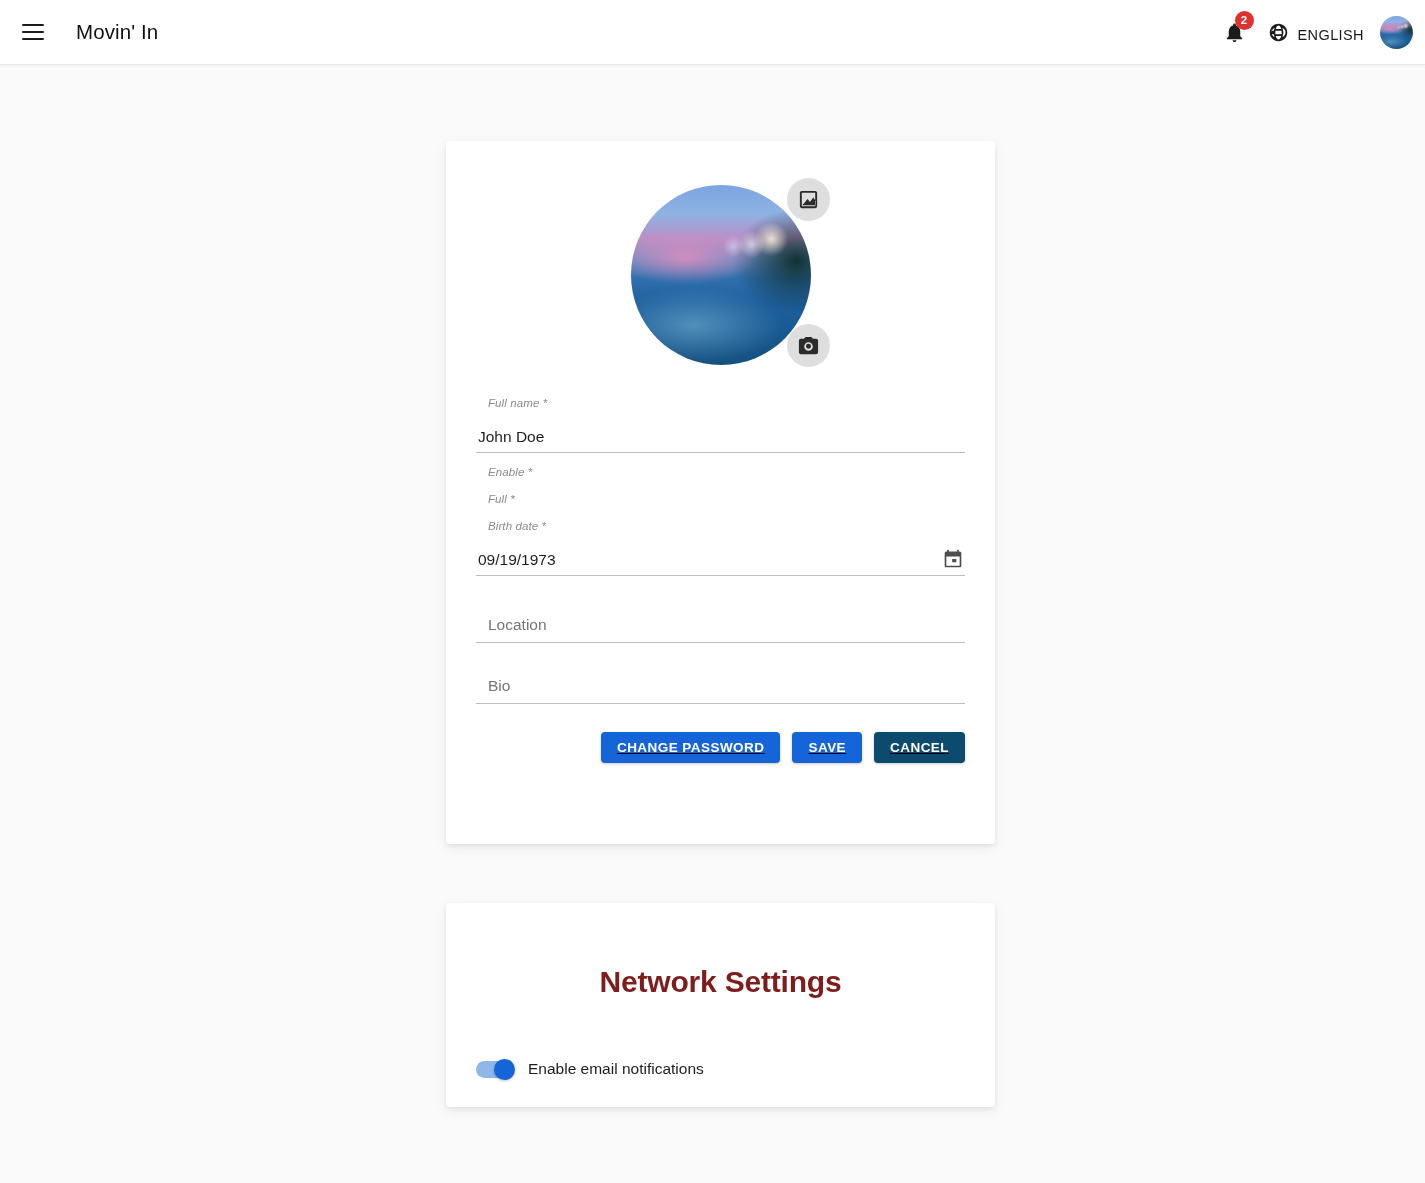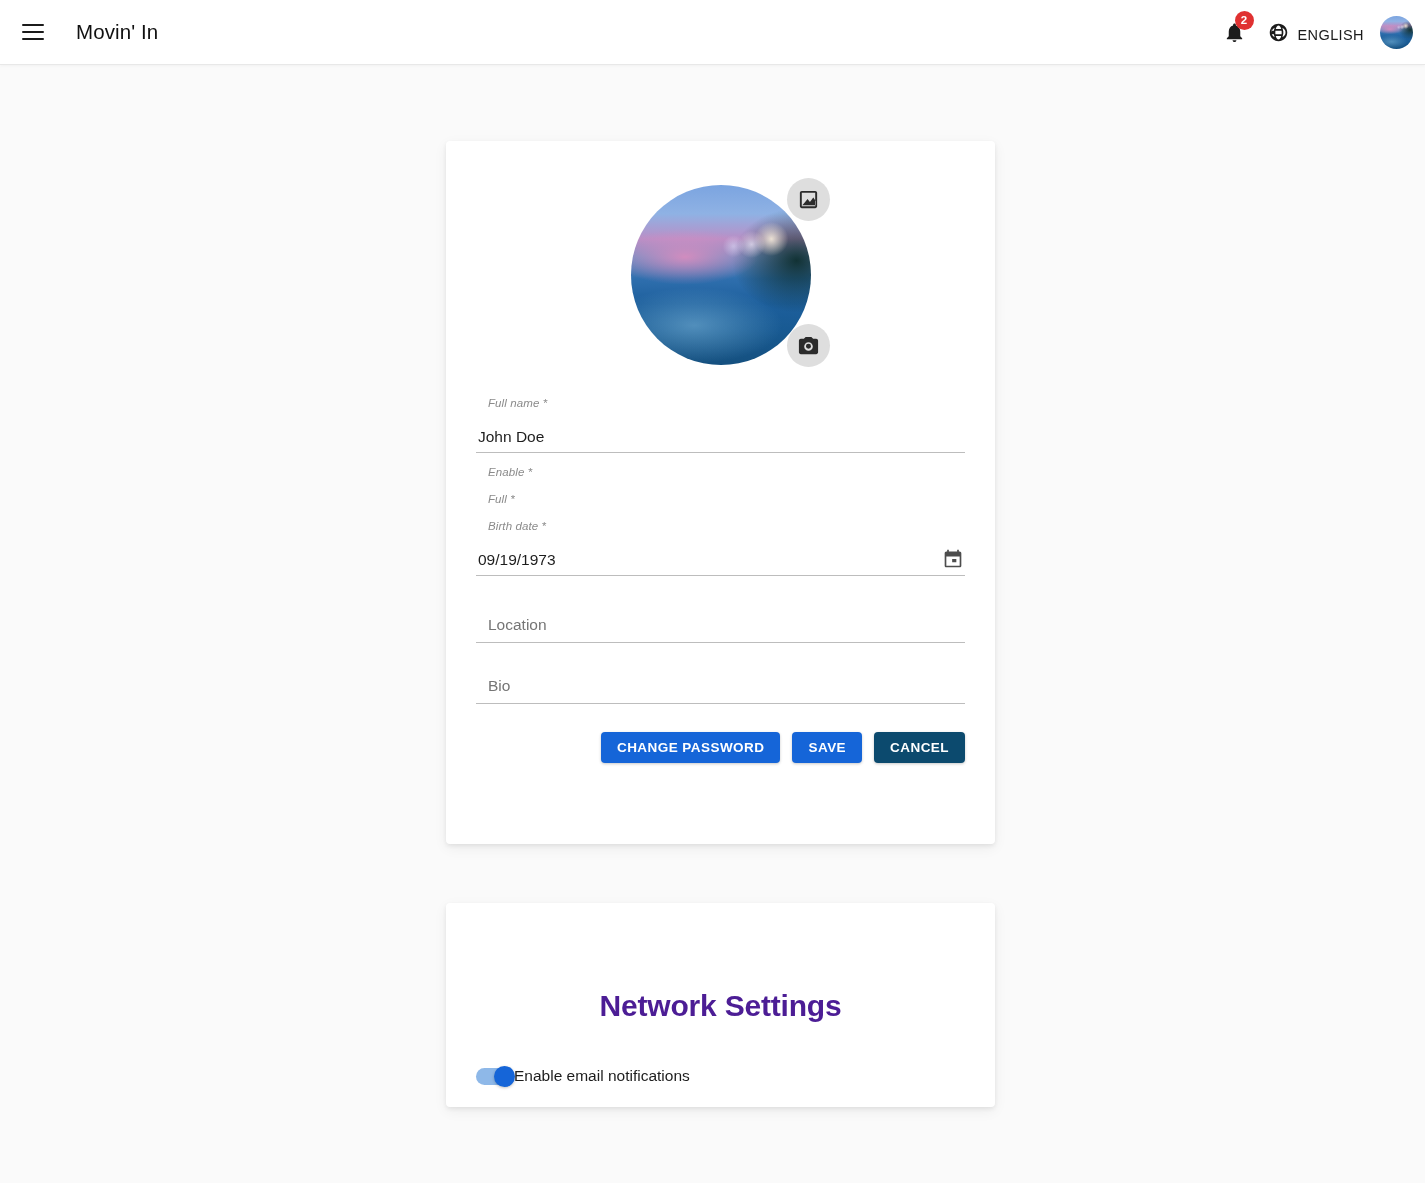--- a/index.html
+++ b/index.html
@@ -201,20 +201,21 @@
     cursor: pointer;
   }
 
   
   .actions {
     display: flex;
     justify-content: flex-end;
     align-items: center;
     gap: 12px;
     margin-top: 28px;
+    text-decoration: underline;
   }
   .btn {
     border: none;
     border-radius: 4px;
     color: #ffffff;
     font-size: 13.5px;
     font-weight: bold;
     letter-spacing: .45px;
     padding: 0 16px;
     height: 31px;
@@ -223,30 +224,31 @@
     font-family: "Liberation Sans", sans-serif;
     box-shadow: 0 1px 3px rgba(0,0,0,0.22);
     white-space: nowrap;
   }
   .btn.primary { background: #1565d8; }
   .btn.grey    { background: #0c4a6e; }
 
   
   .net-title {
     text-align: center;
-    color: #4c1d95;
+    color: #7f1d1d;
     font-size: 30px;
     font-weight: bold;
     letter-spacing: -.2px;
-    margin-top: 86px;
+    margin-top: 62px;
   }
   .switch-row {
     display: flex;
     align-items: center;
-    margin-top: 44px;
+    gap: 14px;
+    margin-top: 61px;
     margin-left: 30px;
   }
   .switch {
     position: relative;
     width: 38px; height: 17px;
     border-radius: 9px;
     background: #8eb8e8;
     cursor: pointer;
     flex: none;
   }

